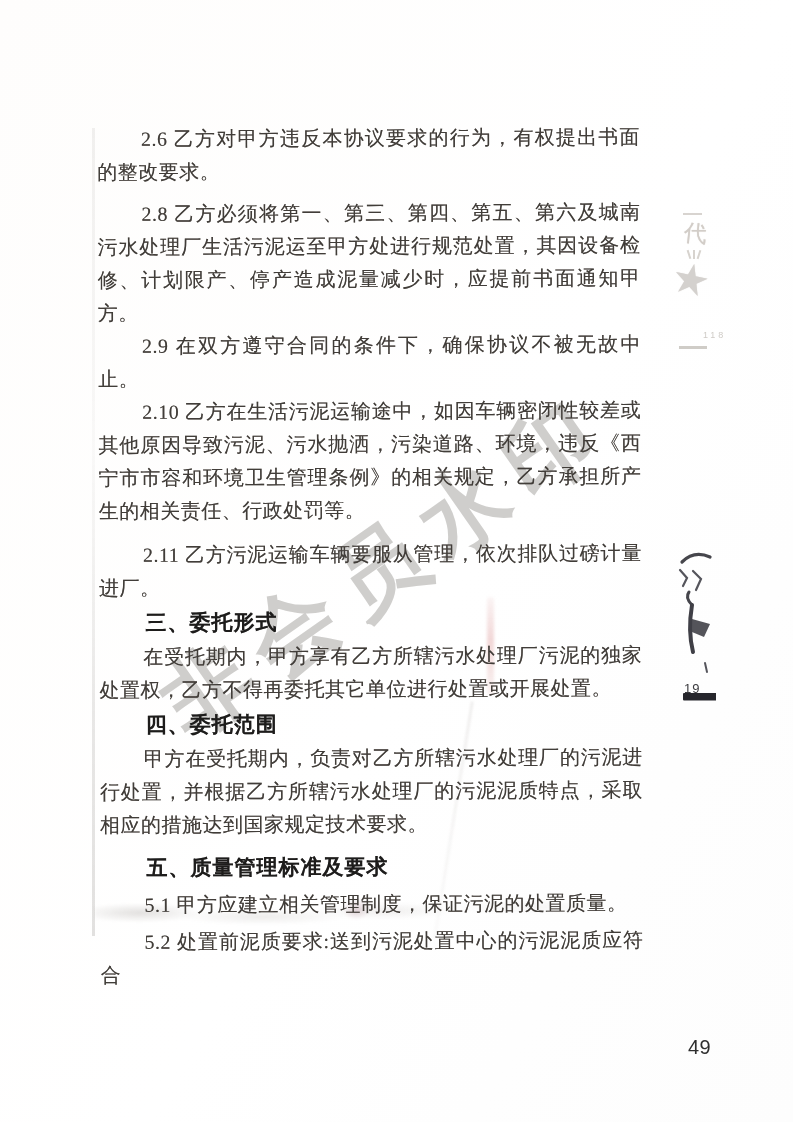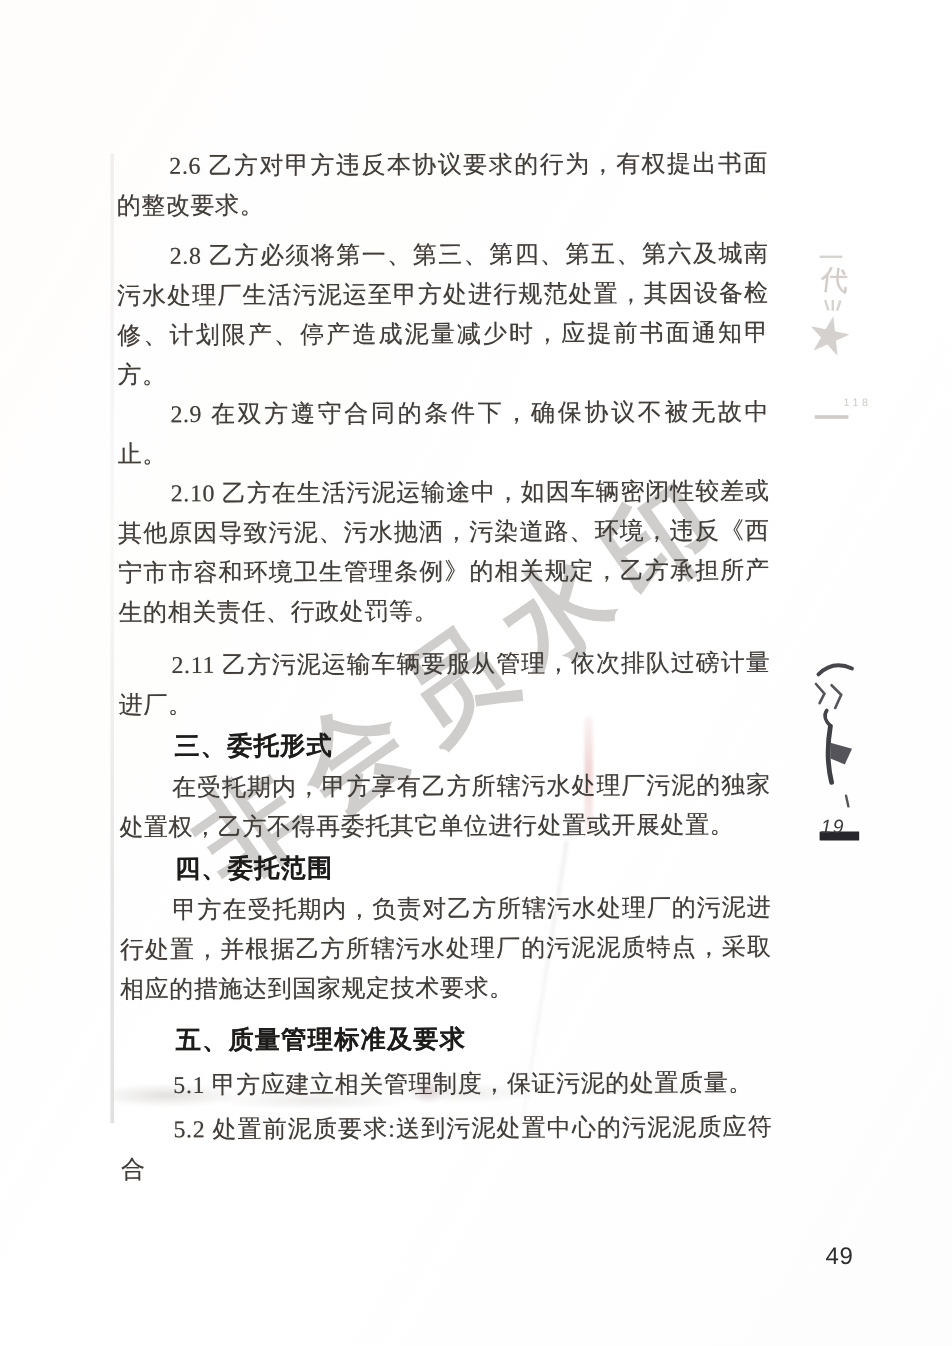--- a/index.html
+++ b/index.html
@@ -93,23 +93,22 @@
     position:absolute;left:683px;top:330px;
     font-size:9px;letter-spacing:3px;color:#cfcbc6;
     font-family:"Liberation Sans", sans-serif;
     margin-left:20px;
   }
   .stamp-line-2{position:absolute;left:679px;top:346px;width:28px;height:2.5px;background:#cfccc7;}
   
   .ink-marks{position:absolute;left:676px;top:548px;width:40px;height:158px;}
   .ink-number{
     position:absolute;left:684px;top:681px;
-    font-size:16px;color:#3a3a3e;letter-spacing:1px;
+    font-size:13px;color:#3a3a3e;letter-spacing:1px;
     font-family:"Liberation Sans", sans-serif;
-    font-style:italic;
   }
   
   .page-number{
     position:absolute;left:688px;top:1036px;
     font-size:20px;color:#2e2e2e;
     font-family:"Liberation Sans", sans-serif;letter-spacing:0.5px;
   }
 </style>
 </head>
 <body>

